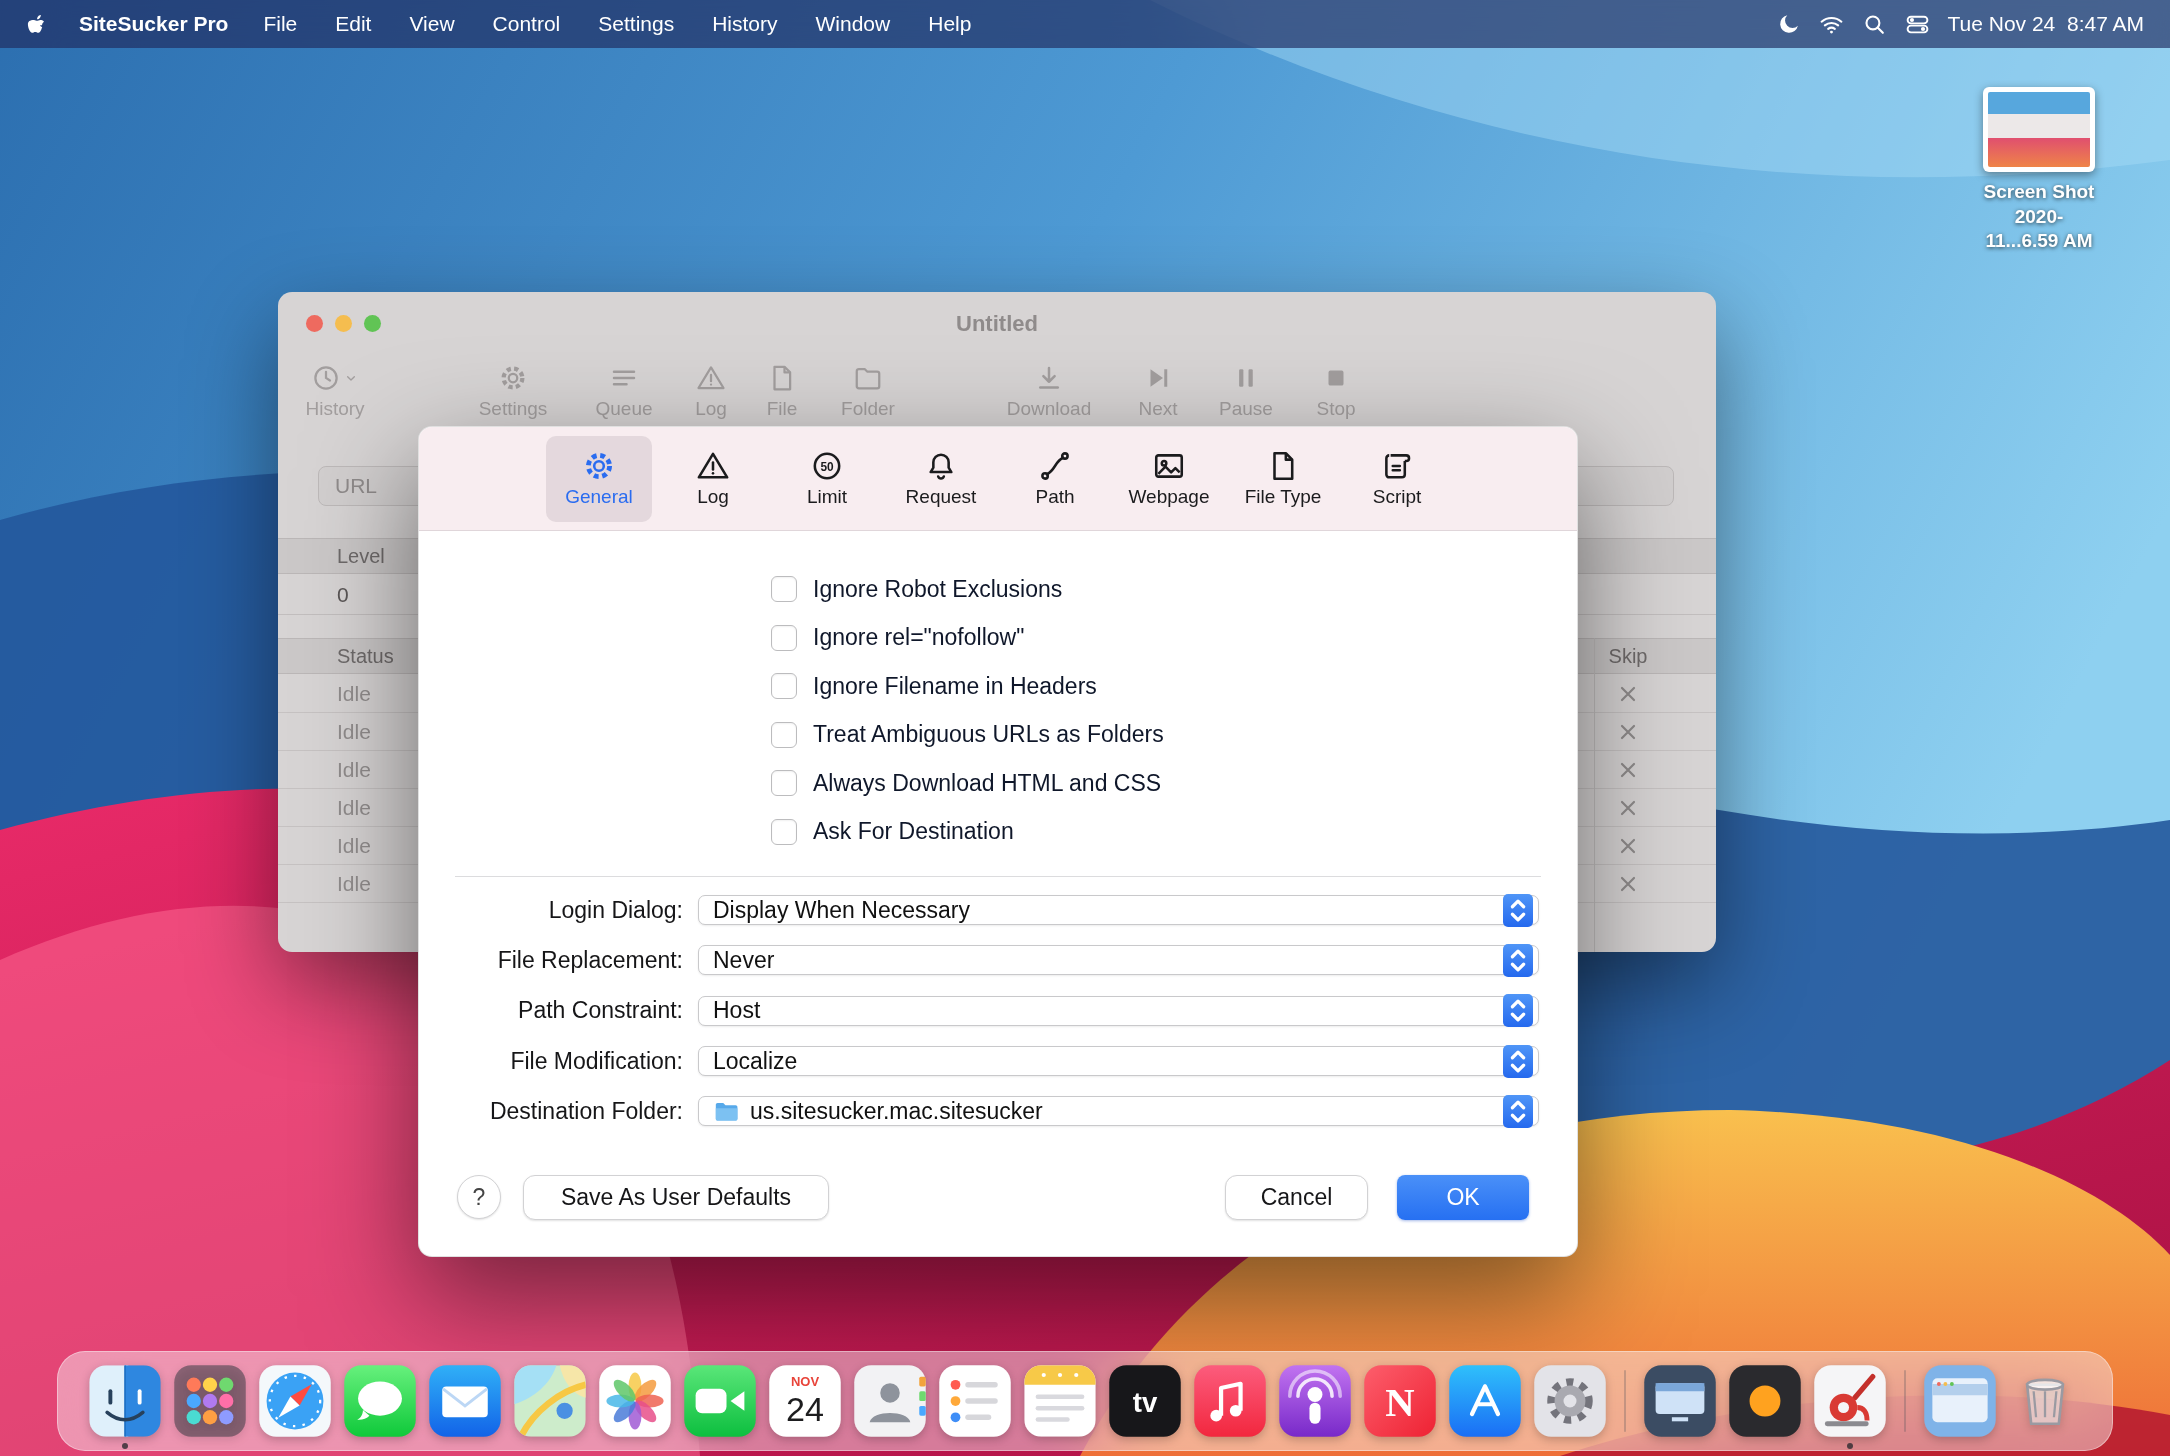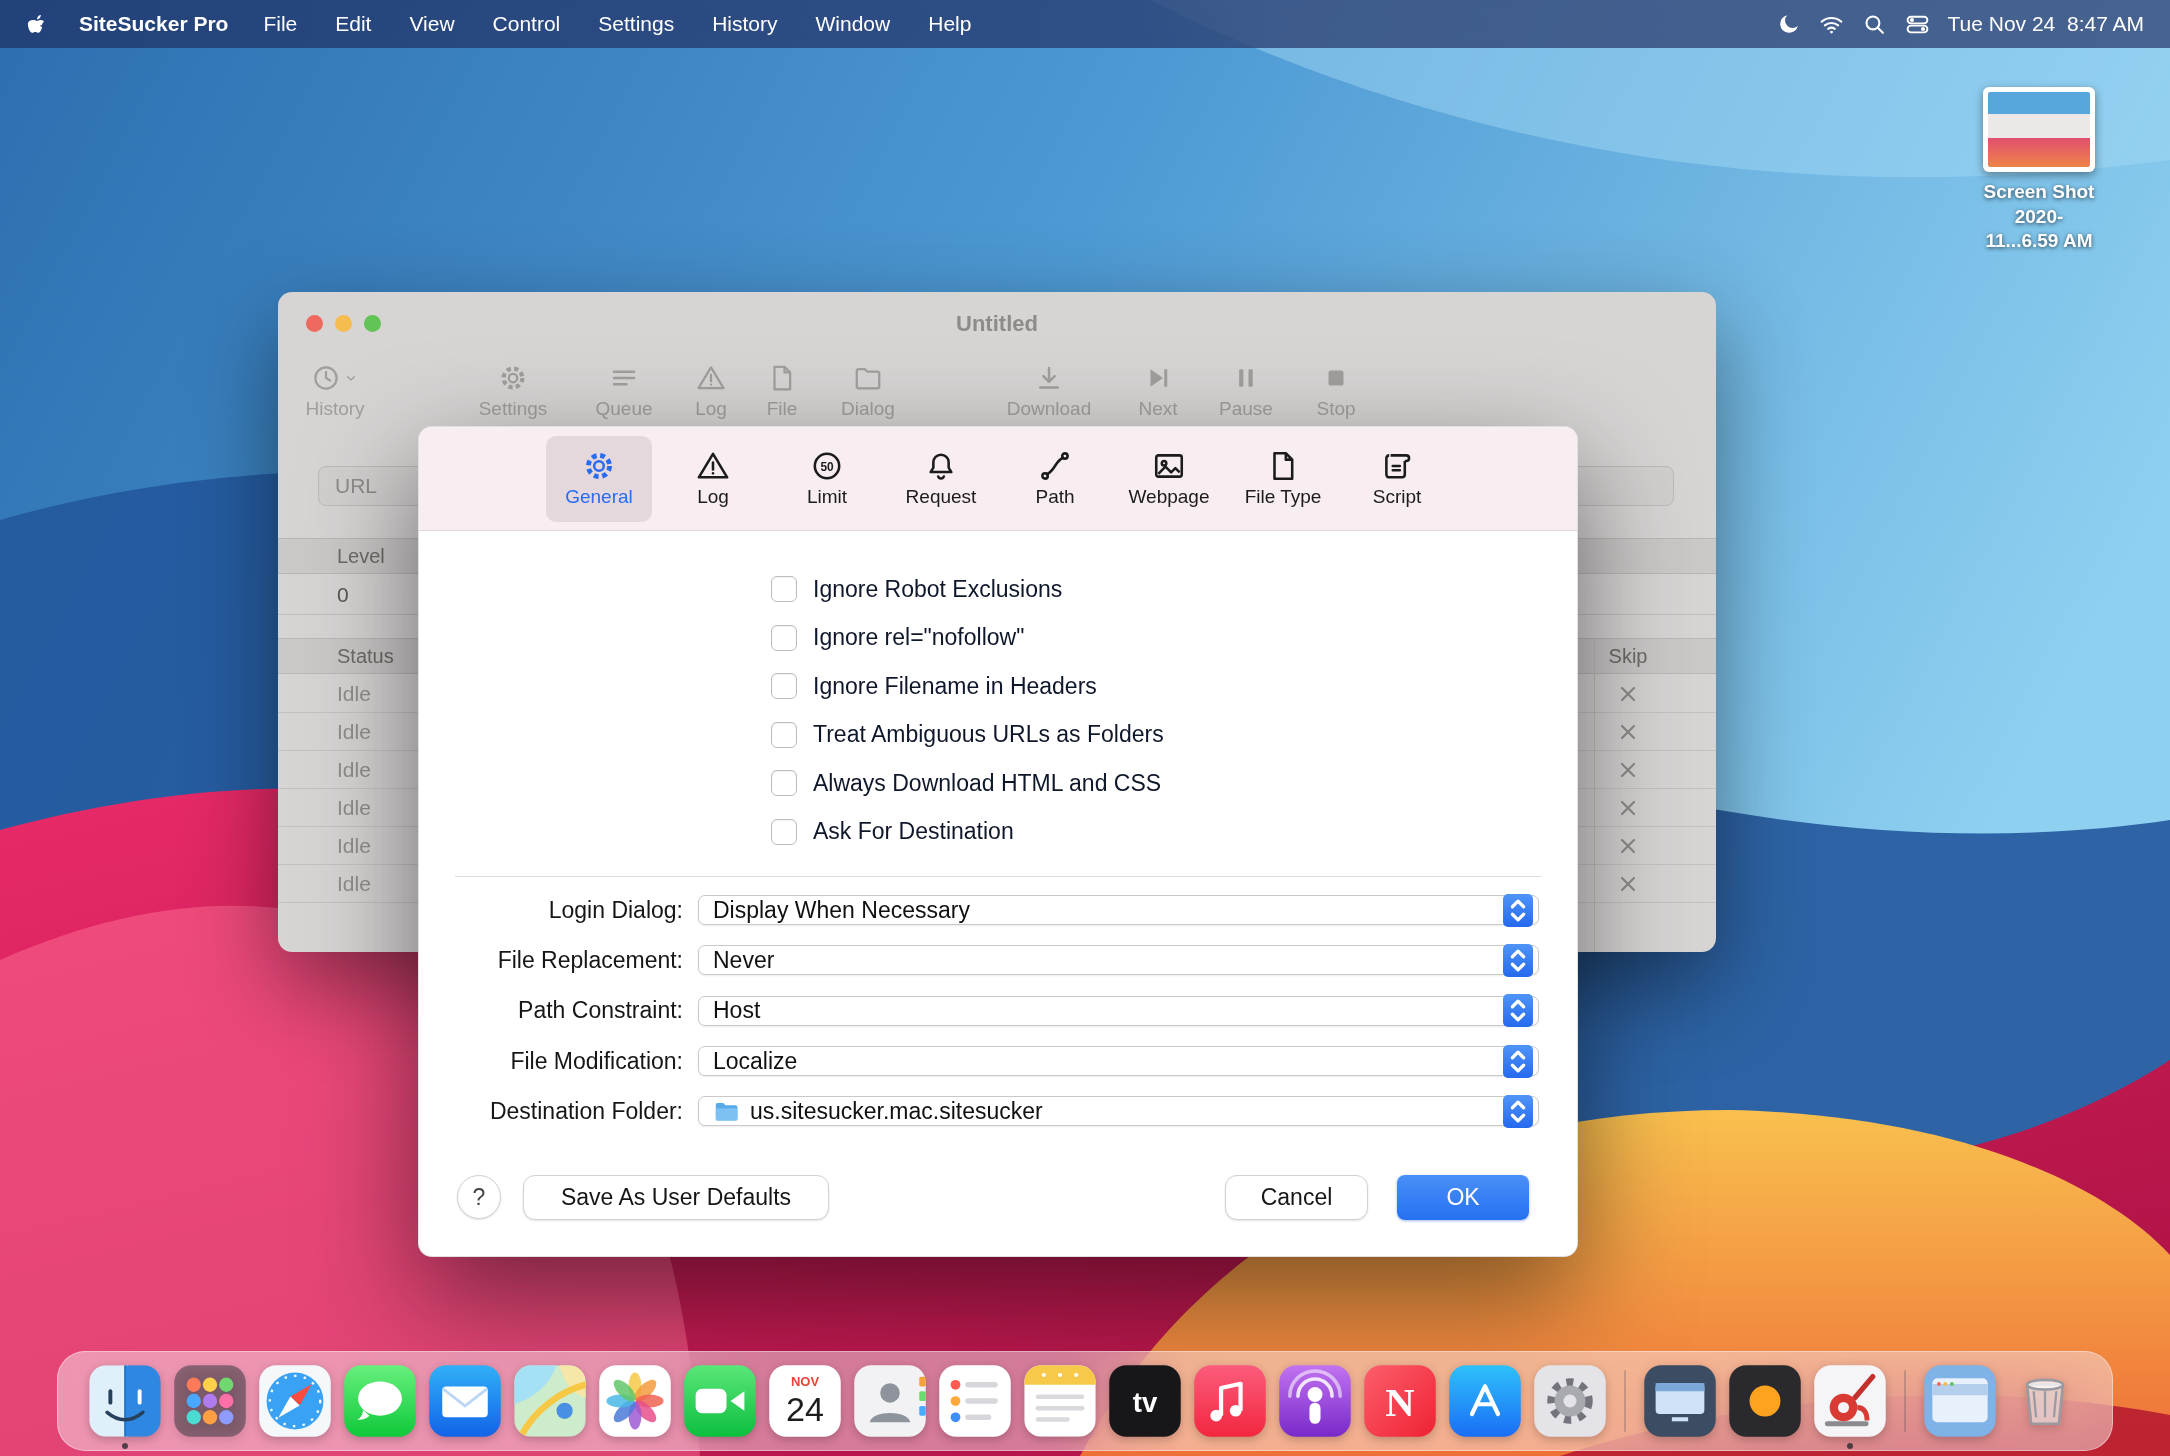--- a/index.html
+++ b/index.html
@@ -230,21 +230,21 @@
         <div class="tb-label">File</div>
       </div>
       <div class="tb-item" style="left: 535px;">
         <div class="tb-ic">
           <span class="ic">
             <svg viewBox="0 0 24 24" fill="none" stroke="currentColor" stroke-width="1.8" stroke-linejoin="round">
               <path d="M3 6.5c0-1 .7-1.7 1.7-1.7h4.6l2 2h8c1 0 1.7.7 1.7 1.7v10c0 1-.7 1.7-1.7 1.7H4.7c-1 0-1.7-.7-1.7-1.7z"></path>
             </svg>
           </span>
         </div>
-        <div class="tb-label">Dialog</div>
+        <div class="tb-label">Folder</div>
       </div>
       <div class="tb-item" style="left: 716px;">
         <div class="tb-ic">
           <span class="ic">
             <svg viewBox="0 0 24 24" fill="none" stroke="currentColor" stroke-width="2" stroke-linecap="round" stroke-linejoin="round">
               <path d="M12 4v11M7.5 10.5L12 15l4.5-4.5"></path>
               <path d="M5 19.5h14"></path>
             </svg>
           </span>
         </div>

